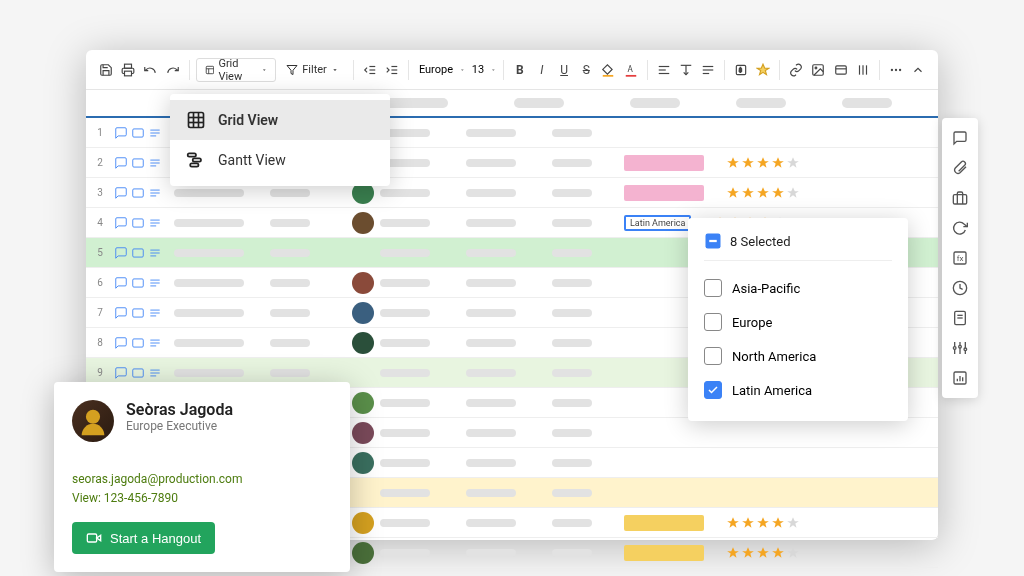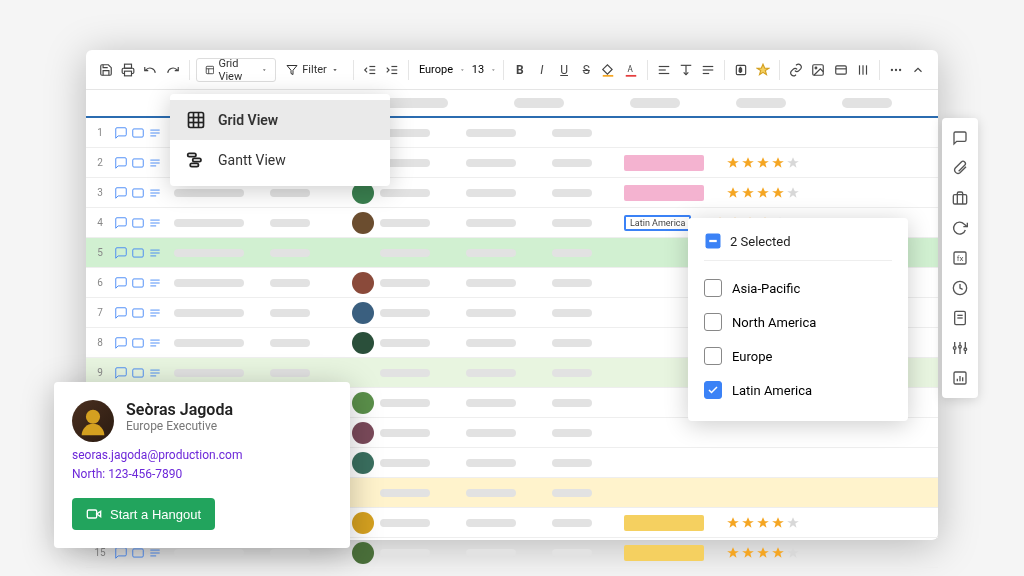--- a/index.html
+++ b/index.html
@@ -43,21 +43,21 @@
 .cb.checked { background: #3b82f6; border-color: #3b82f6; }
 
 .sidepanel { position: absolute; right: -40px; top: 68px; width: 36px; background: #fff; border-radius: 4px; box-shadow: 0 2px 12px rgba(0,0,0,.15); display: flex; flex-direction: column; gap: 6px; padding: 8px 0; align-items: center; }
 .sp-btn { width: 24px; height: 24px; display: flex; align-items: center; justify-content: center; cursor: pointer; color: #555; }
 
 .contact { position: absolute; left: 54px; top: 382px; width: 296px; background: #fff; border-radius: 4px; box-shadow: 0 6px 32px rgba(0,0,0,.25); padding: 18px; z-index: 30; }
 .contact .top { display: flex; gap: 12px; }
 .contact .av { width: 42px; height: 42px; border-radius: 50%; background: linear-gradient(135deg,#4a3020,#2a1a10); flex-shrink:0; display:flex; align-items:center; justify-content:center; }
 .contact .name { font-size: 16px; font-weight: 600; color: #222; }
 .contact .role { font-size: 12px; color: #777; }
-.contact .info { margin-top: 4px; font-size: 12px; color: #6d28d9; line-height: 1.6; }
+.contact .info { margin-top: 28px; font-size: 12px; color: #4d7c0f; line-height: 1.6; }
 .hangout { margin-top: 14px; background: #22a45d; color: #fff; border: none; padding: 8px 14px; border-radius: 4px; font-size: 13px; display: flex; align-items: center; gap: 8px; cursor: pointer; }
 
 svg { display: block; }
 </style>
 </head>
 <body>
 
 <div class="frame">
 
   <div class="toolbar">
@@ -753,35 +753,35 @@
       <span>Gantt View</span>
     </div>
   </div>
 
   <div class="filter-pop">
     <div class="status">
       <svg width="18" height="18" viewBox="0 0 24 24">
           <rect x="2" y="2" width="20" height="20" rx="3" fill="#3b82f6"></rect>
           <line x1="7" y1="12" x2="17" y2="12" stroke="#fff" stroke-width="3"></line>
         </svg>
-      <span>2 Selected</span>
+      <span>8 Selected</span>
     </div>
     <hr>
     <div id="filter-opts">
         <div class="opt">
           <div class="cb "></div>
           <span>Asia-Pacific</span>
         </div>
         <div class="opt">
           <div class="cb "></div>
-          <span>North America</span>
+          <span>Europe</span>
         </div>
         <div class="opt">
           <div class="cb "></div>
-          <span>Europe</span>
+          <span>North America</span>
         </div>
         <div class="opt">
           <div class="cb checked">
             <svg width="12" height="12" viewBox="0 0 24 24" fill="none" stroke="#fff" stroke-width="3">
               <polyline points="20 6 9 17 4 12"></polyline>
             </svg>
           </div>
           <span>Latin America</span>
         </div>
       </div>
@@ -862,21 +862,21 @@
           <path d="M4 22a8 8 0 0116 0" fill="#d4a020"></path>
         </svg>
     </div>
     <div>
       <div class="name">Seòras Jagoda</div>
       <div class="role">Europe Executive</div>
     </div>
   </div>
   <div class="info">
     <div>seoras.jagoda@production.com</div>
-    <div><span>North:</span> <span>123-456-7890</span></div>
+    <div><span>View:</span> <span>123-456-7890</span></div>
   </div>
   <button class="hangout">
     <svg width="16" height="16" viewBox="0 0 24 24" fill="none" stroke="#fff" stroke-width="2">
         <rect x="2" y="6" width="14" height="12" rx="2"></rect>
         <polygon points="22 8 16 12 22 16 22 8"></polygon>
       </svg>
     <span>Start a Hangout</span>
   </button>
 </div>
 

